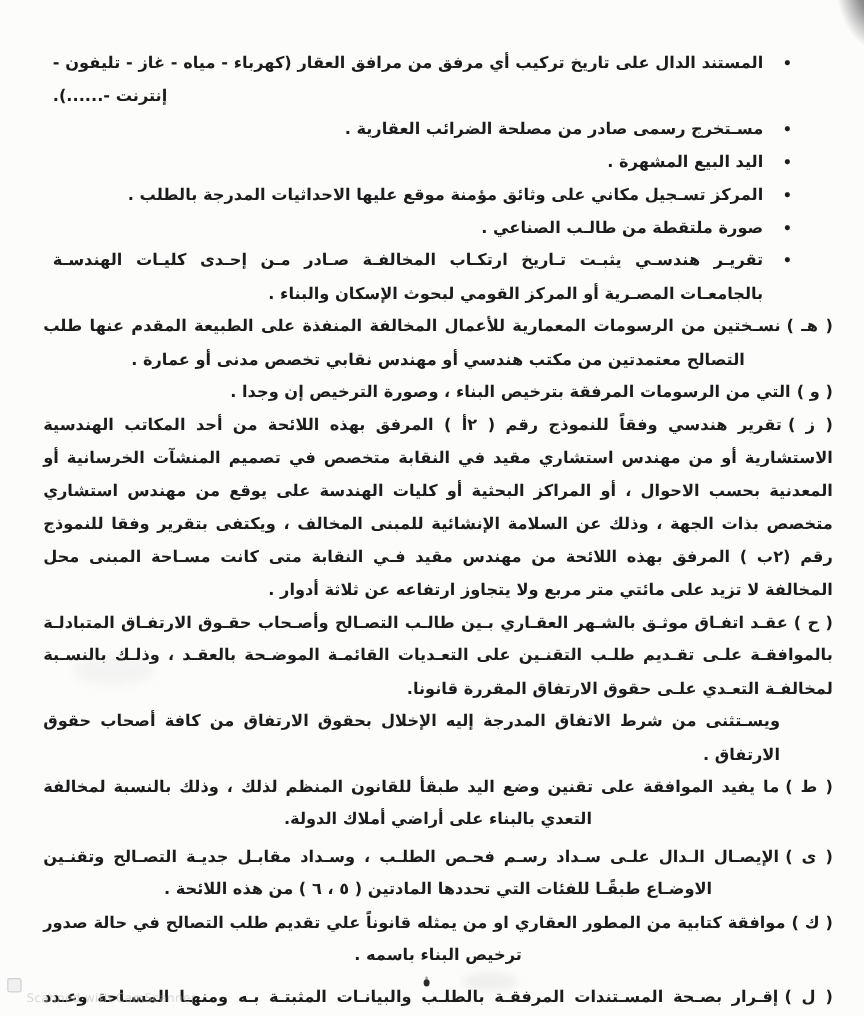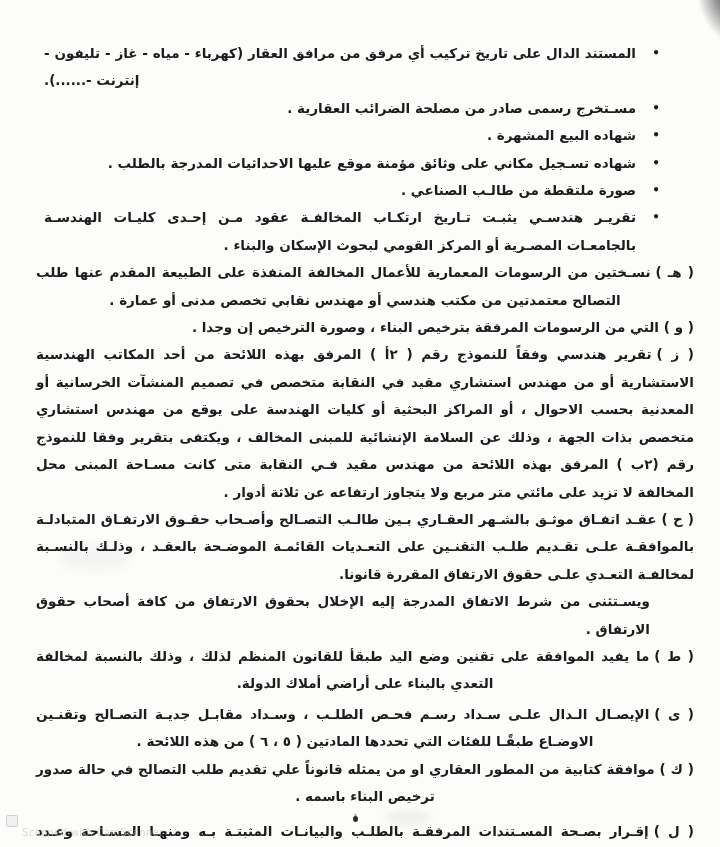--- a/index.html
+++ b/index.html
@@ -65,33 +65,33 @@
       <div class="b-item">
         <span class="bullet-glyph">•</span>
         <p class="left-last">المستند الدال على تاريخ تركيب أي مرفق من مرافق العقار (كهرباء - مياه - غاز - تليفون - إنترنت -......).</p>
       </div>
       <div class="b-item">
         <span class="bullet-glyph">•</span>
         <p>مسـتخرج رسمى صادر من مصلحة الضرائب العقارية .</p>
       </div>
       <div class="b-item">
         <span class="bullet-glyph">•</span>
-        <p>شهاده البيع المشهرة .</p>
+        <p>اليد البيع المشهرة .</p>
       </div>
       <div class="b-item">
         <span class="bullet-glyph">•</span>
-        <p>شهاده تسـجيل مكاني على وثائق مؤمنة موقع عليها الاحداثيات المدرجة بالطلب .</p>
+        <p>المركز تسـجيل مكاني على وثائق مؤمنة موقع عليها الاحداثيات المدرجة بالطلب .</p>
       </div>
       <div class="b-item">
         <span class="bullet-glyph">•</span>
         <p>صورة ملتقطة من طالـب الصناعي .</p>
       </div>
       <div class="b-item">
         <span class="bullet-glyph">•</span>
-        <p>تقريـر هندسـي يثبـت تـاريخ ارتكـاب المخالفـة عقود مـن إحـدى كليـات الهندسـة بالجامعـات المصـرية أو المركز القومي لبحوث الإسكان والبناء .</p>
+        <p>تقريـر هندسـي يثبـت تـاريخ ارتكـاب المخالفـة صـادر مـن إحـدى كليـات الهندسـة بالجامعـات المصـرية أو المركز القومي لبحوث الإسكان والبناء .</p>
       </div>
     </div>
 
     <div class="lettered">
       <p class="center-last"><span class="marker">( هـ )</span><span>نسـختين من الرسومات المعمارية للأعمال المخالفة المنفذة على الطبيعة المقدم عنها طلب التصالح معتمدتين من  مكتب هندسي أو مهندس نقابي تخصص مدنى أو عمارة .</span></p>
 
       <p><span class="marker">( و )</span><span>التي من الرسومات المرفقة بترخيص البناء ، وصورة الترخيص إن وجدا .</span></p>
 
       <p><span class="marker">( ز )</span><span>تقرير هندسي وفقاً للنموذج رقم ( ٢أ ) المرفق بهذه اللائحة من أحد المكاتب الهندسية الاستشارية أو من مهندس استشاري مقيد في النقابة متخصص في تصميم المنشآت الخرسانية أو المعدنية بحسب الاحوال ، أو المراكز البحثية  أو كليات الهندسة على يوقع من مهندس استشاري متخصص بذات الجهة ، وذلك عن السلامة الإنشائية للمبنى المخالف ، ويكتفى بتقرير وفقا للنموذج رقم (٢ب ) المرفق بهذه اللائحة من مهندس مقيد فـي النقابة متى كانت مسـاحة المبنى محل المخالفة لا تزيد على مائتي متر مربع ولا يتجاوز ارتفاعه عن ثلاثة أدوار .</span></p>
 

